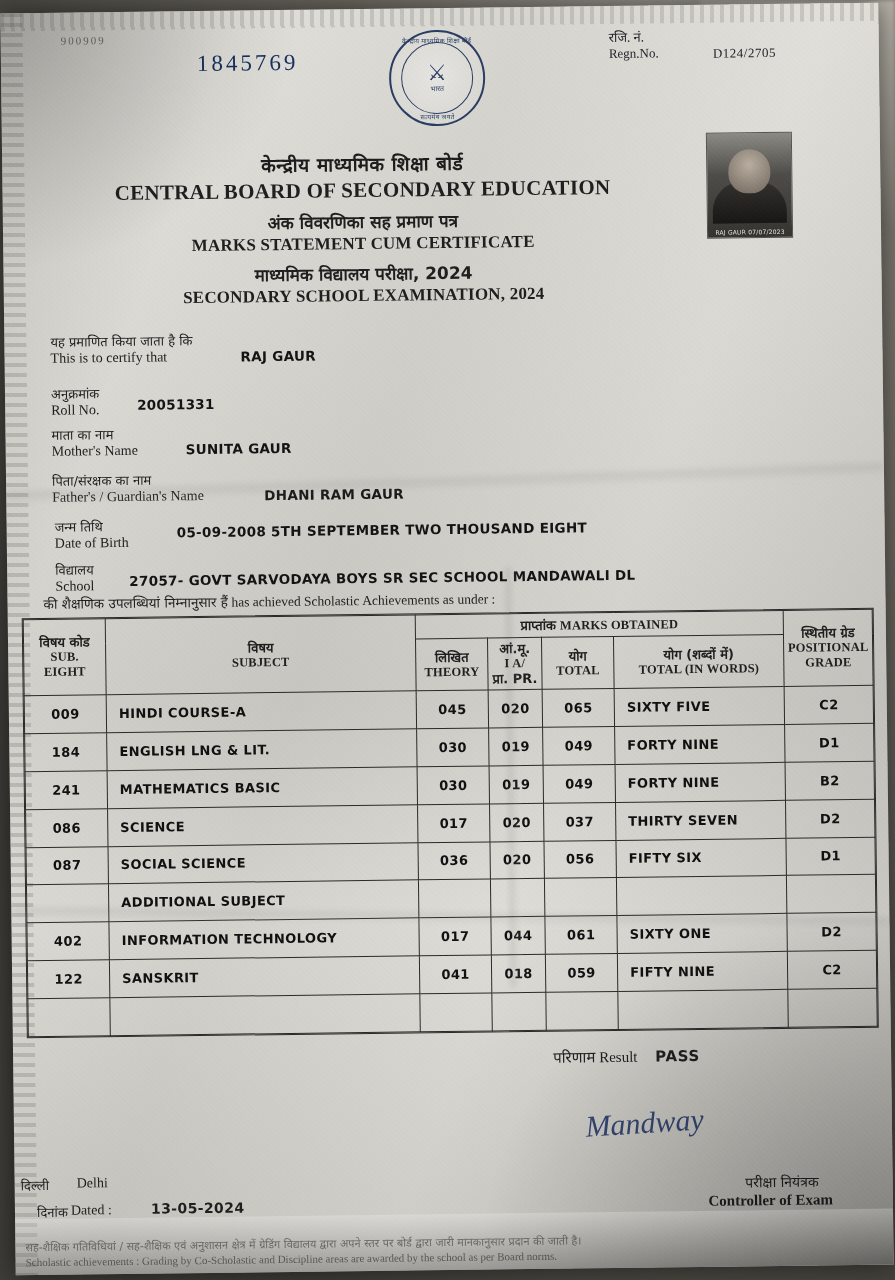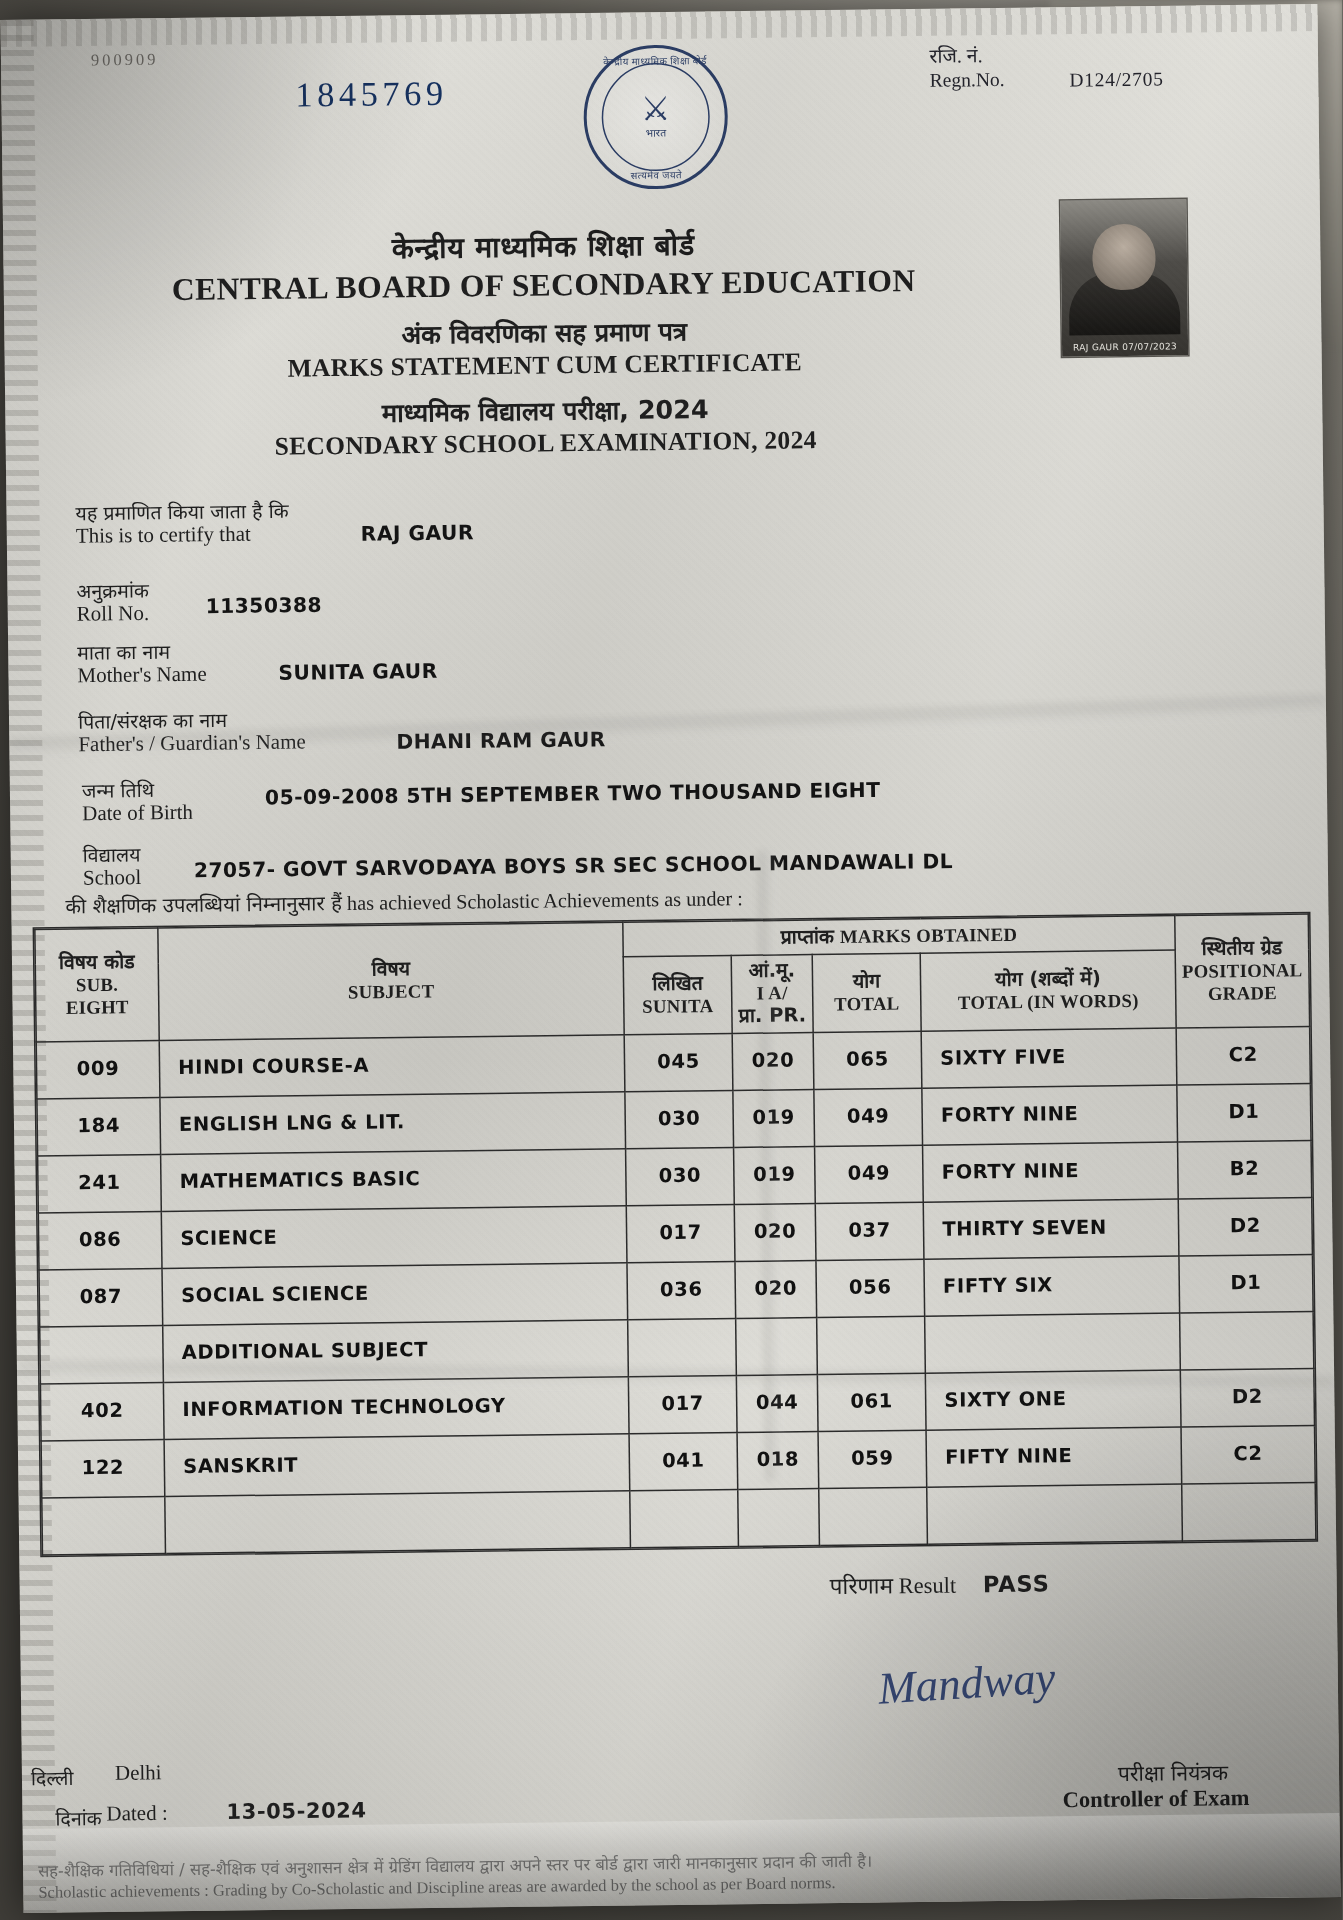--- a/index.html
+++ b/index.html
@@ -95,21 +95,21 @@
     position: absolute; left: 60px; top: 22px;
     font-size: 11px; letter-spacing: 2px; color: #5d5a55; opacity: .85;
   }
   .serial-big {
     position: absolute; left: 196px; top: 40px;
     font-size: 23px; letter-spacing: 3px; color: #15305e;
     font-family: "Liberation Serif", serif;
   }
   .regn-label {
     position: absolute; left: 608px; top: 24px;
-    font-size: 13px; line-height: 16px; color: #22222a; margin-left: 11px;
+    font-size: 13px; line-height: 16px; color: #22222a;
   }
   .regn-val {
     position: absolute; left: 712px; top: 41px;
     font-size: 13px; color: #22222a; letter-spacing: .5px;
   }
 
   
   .emblem {
     position: absolute; left: 388px; top: 22px;
     width: 96px; height: 96px; border-radius: 50%;
@@ -299,21 +299,21 @@
     <div class="field" style="left:46px; top:320px;">
       <div class="f-hi">यह प्रमाणित किया जाता है कि</div>
       <div class="f-en">This is to certify that</div>
     </div>
     <div class="f-val" style="position:absolute; left:236px; top:338px;">RAJ GAUR</div>
 
     <div class="field" style="left:46px; top:372px;">
       <div class="f-hi">अनुक्रमांक</div>
       <div class="f-en">Roll No.</div>
     </div>
-    <div class="f-val" style="position:absolute; left:132px; top:385px;">11350388</div>
+    <div class="f-val" style="position:absolute; left:132px; top:385px;">20051331</div>
 
     <div class="field" style="left:46px; top:413px;">
       <div class="f-hi">माता का नाम</div>
       <div class="f-en">Mother's Name</div>
     </div>
     <div class="f-val" style="position:absolute; left:180px; top:430px;">SUNITA GAUR</div>
 
     <div class="field" style="left:46px; top:459px;">
       <div class="f-hi">पिता/संरक्षक का नाम</div>
       <div class="f-en">Father's / Guardian's Name</div>
@@ -356,21 +356,21 @@
             </td>
             <td rowspan="2" class="c-grade">
               <div class="th-hi">स्थितीय ग्रेड</div>
               <div class="th-en">POSITIONAL</div>
               <div class="th-en">GRADE</div>
             </td>
           </tr>
           <tr>
             <td class="c-th">
               <div class="th-hi">लिखित</div>
-              <div class="th-en">SUNITA</div>
+              <div class="th-en">THEORY</div>
             </td>
             <td class="c-ia">
               <div class="th-hi">आं.मू.</div>
               <div class="th-en">I A/</div>
               <div class="th-hi">प्रा. PR.</div>
             </td>
             <td class="c-tot">
               <div class="th-hi">योग</div>
               <div class="th-en">TOTAL</div>
             </td>

